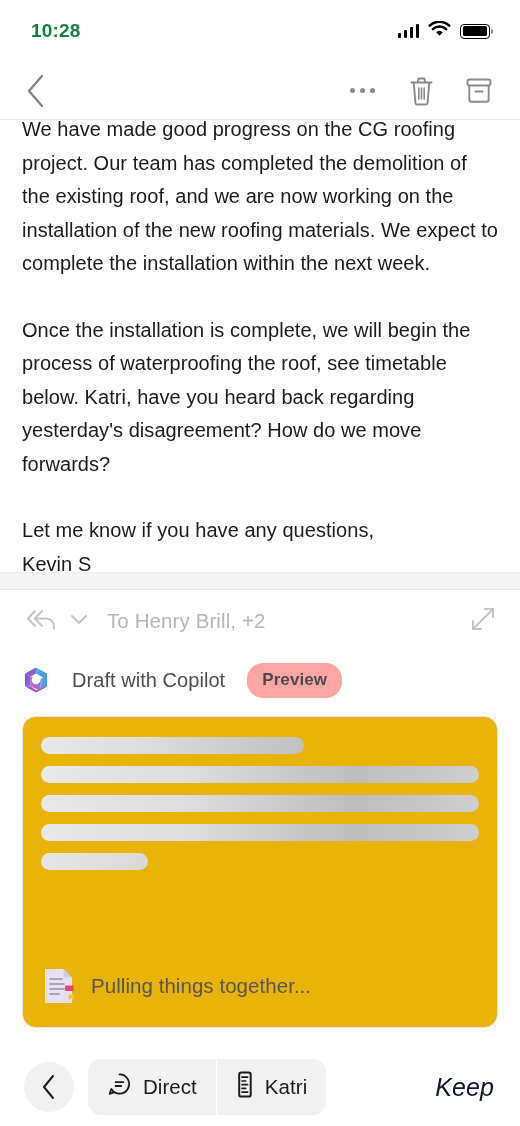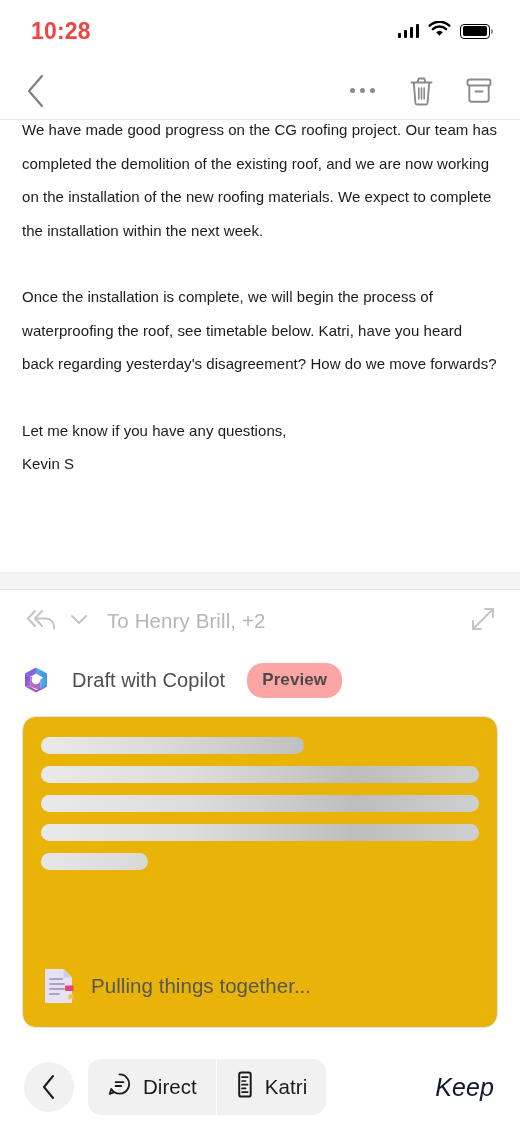--- a/index.html
+++ b/index.html
@@ -25,23 +25,23 @@
   
   .status-bar {
     height: 62px;
     flex: 0 0 62px;
     display: flex;
     align-items: center;
     justify-content: space-between;
     padding: 0 30px 0 31px;
   }
   .status-time {
-    font-size: 23px;
+    font-size: 19px;
     font-weight: bold;
-    color: #ef4444;
+    color: #15803d;
     letter-spacing: 0.2px;
   }
   .status-icons {
     display: flex;
     align-items: center;
     gap: 9px;
   }
 
   
   .signal {
@@ -127,21 +127,21 @@
 
   
   .email-body {
     flex: 0 0 auto;
     padding: 0 22px;
     overflow: hidden;
     height: 452px;
     position: relative;
   }
   .email-body p {
-    font-size: 15px;
+    font-size: 20px;
     line-height: 33.5px;
     color: #1b1b1b;
     letter-spacing: 0.05px;
   }
   .email-body .para-first {
     margin-top: -7px;
   }
   .email-body .para {
     margin-top: 33px;
   }

